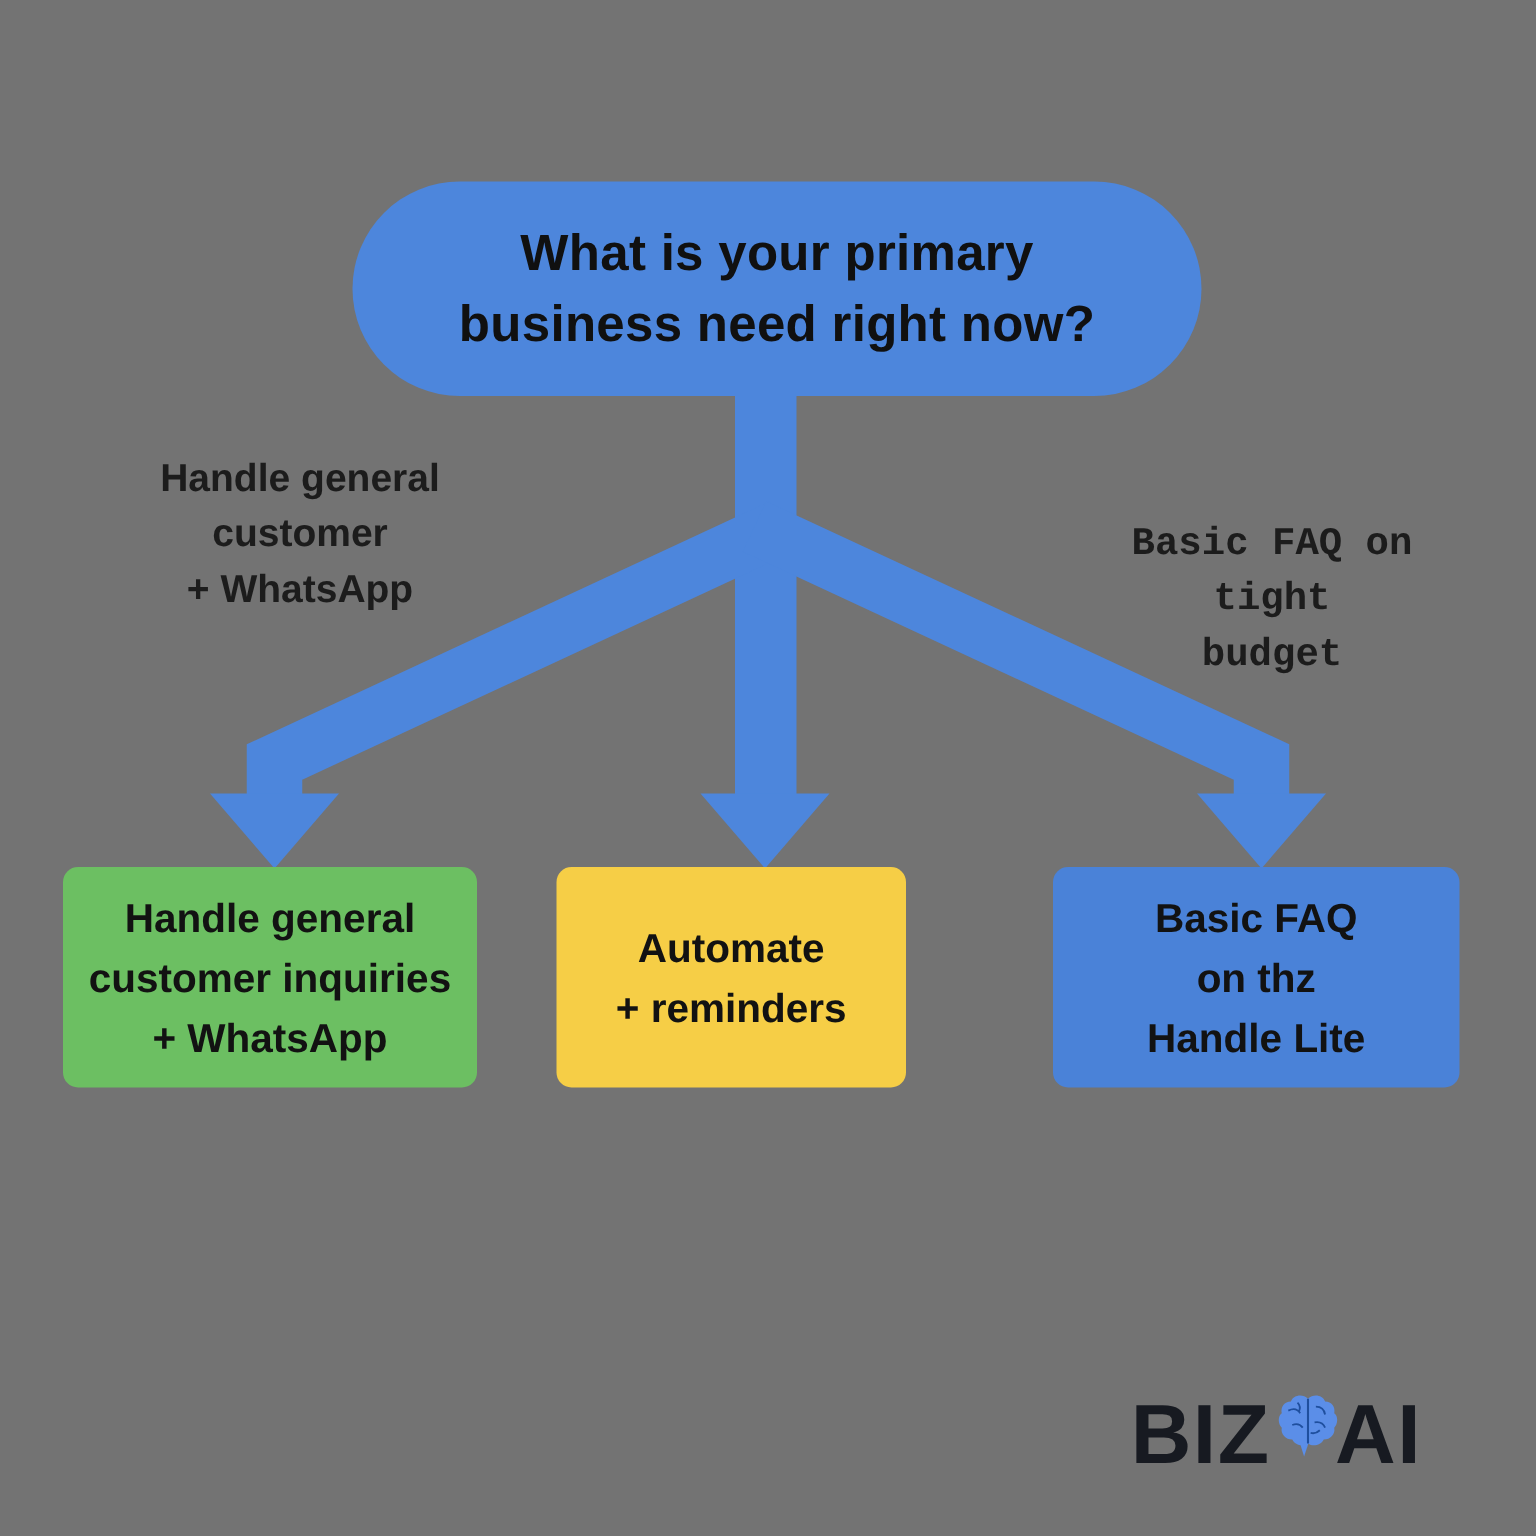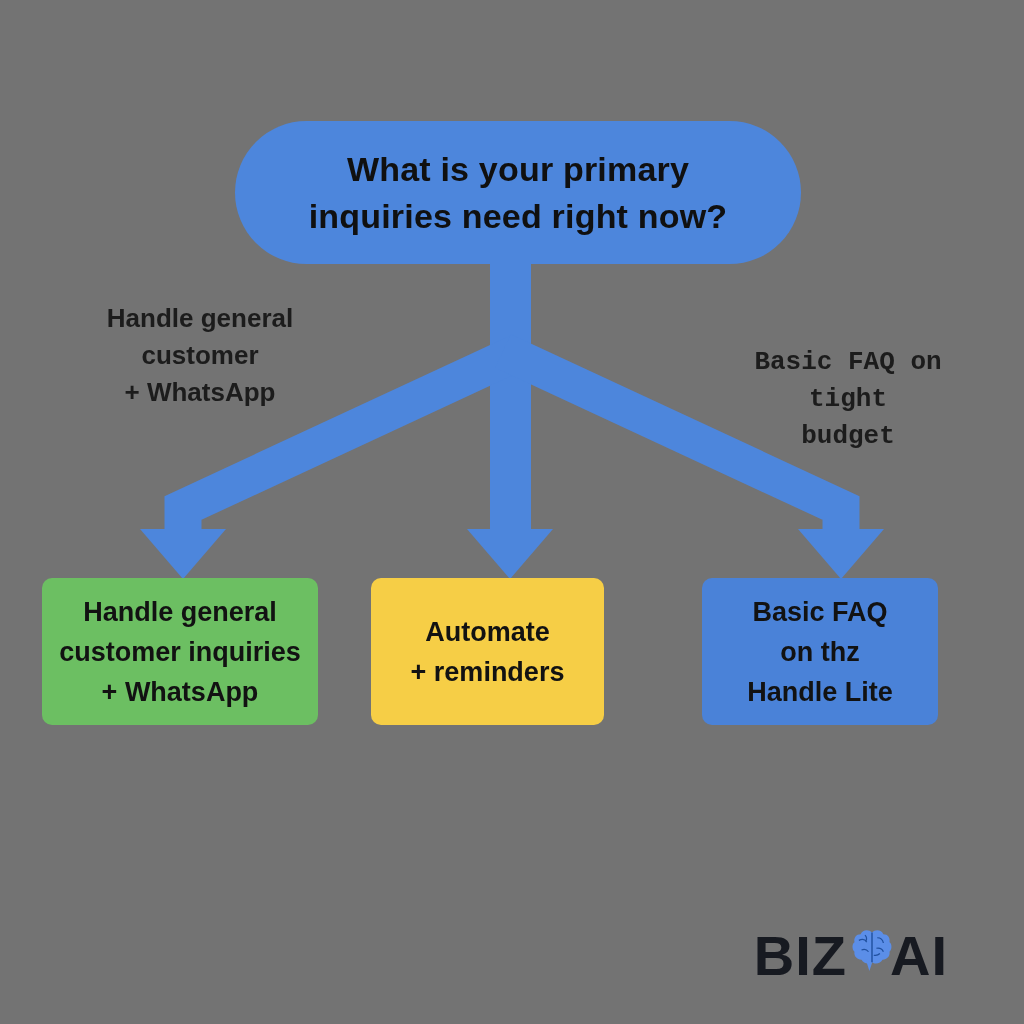--- a/index.html
+++ b/index.html
@@ -67,21 +67,21 @@
     align-items:center;
     justify-content:center;
     text-align:center;
     color:#121212;
     font-size:27px;
     font-weight:600;
     line-height:40px;
   }
   .outcome-box.green{ left:42px;  width:276px; }
   .outcome-box.yellow{ left:371px; width:233px; }
-  .outcome-box.blue{ left:702px; width:236px; }
+  .outcome-box.blue{ left:702px; width:271px; }
   .logo{
     position:absolute;
     right:76px;top:893px;
     display:flex;
     align-items:flex-start;
     color:#171a21;
     font-size:56px;
     font-weight:700;
     letter-spacing:1px;
     line-height:62px;
@@ -107,21 +107,21 @@
       <polygon class="shape" points="140,529 226,529 183,579"></polygon>
     </g>
     <g>
       <path class="band" d="M503 351 L841 508 L841 536"></path>
       <polygon class="shape" points="798,529 884,529 841,579"></polygon>
     </g>
   </svg>
 
   <div class="question-pill" style="background-color: rgb(77, 134, 220);">
     <div>What is your primary</div>
-    <div>inquiries need right now?</div>
+    <div>business need right now?</div>
   </div>
 
   <div class="branch-label left">
     <div>Handle general</div>
     <div>customer</div>
     <div>+ WhatsApp</div>
   </div>
   <div class="branch-label right">
     <div>Basic FAQ on tight</div>
     <div>budget</div>

